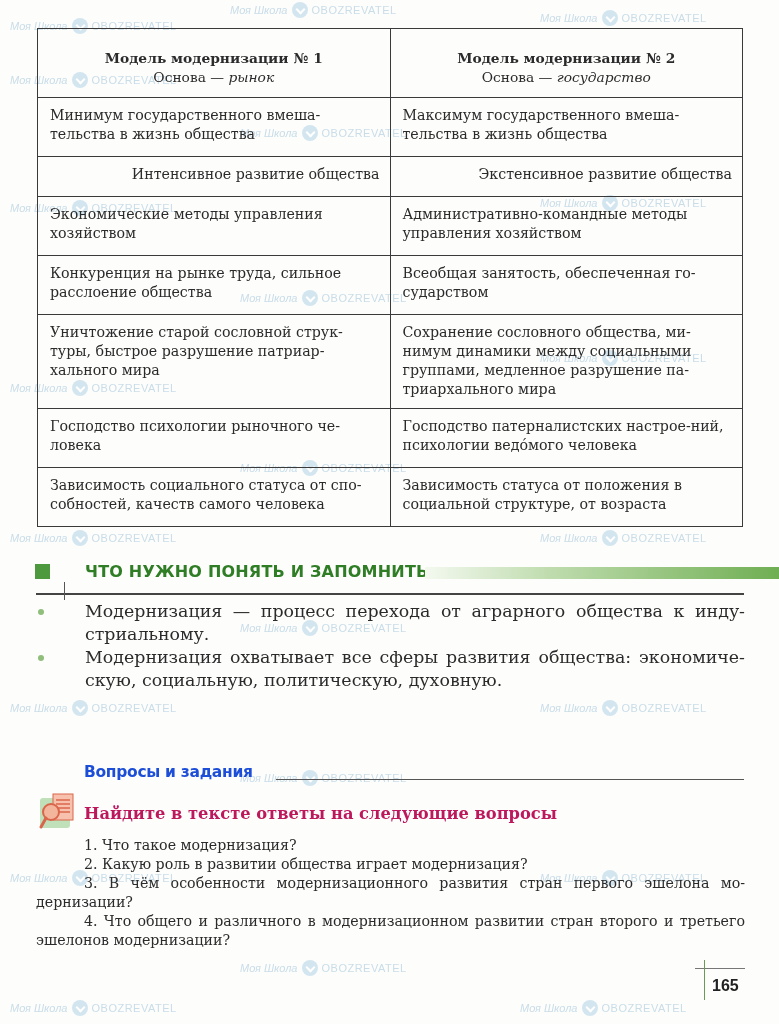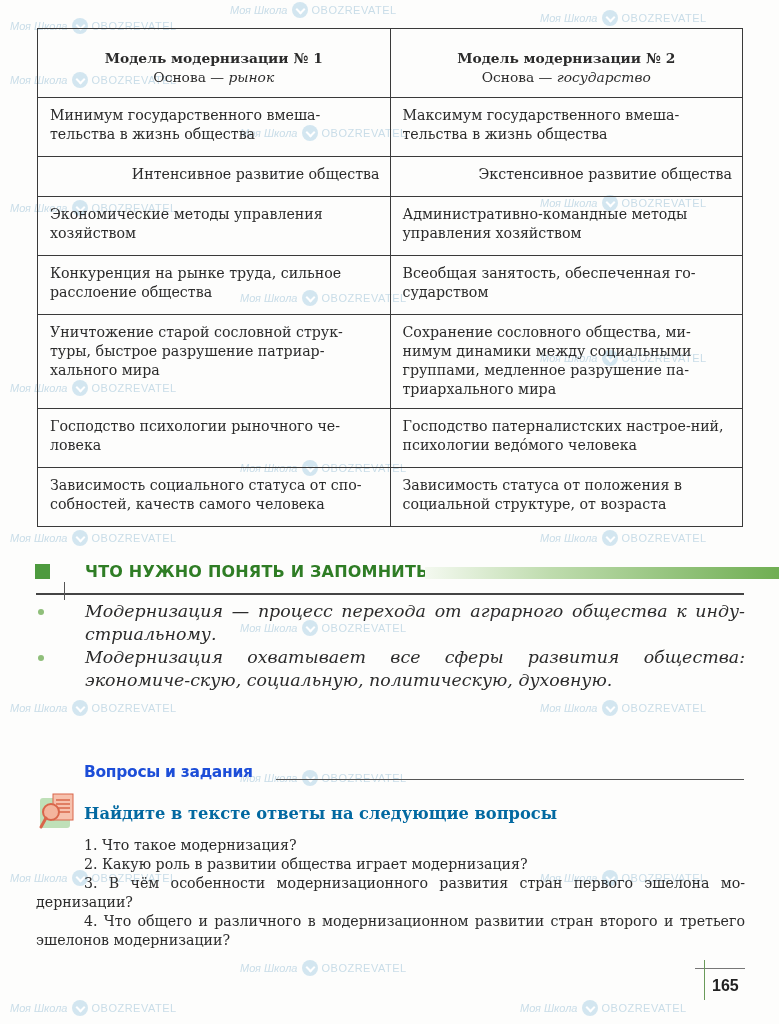--- a/index.html
+++ b/index.html
@@ -54,36 +54,36 @@
       font-weight: bold; font-size: 16px; color: #2f7d25; letter-spacing: 0.2px;
     }
     .sec1 .bar {
       position: absolute; left: 390px; top: 5px; width: 356px; height: 12px;
       background: linear-gradient(to right, #f4f9f0 0%, #bfdcae 35%, #6fae52 100%);
     }
     .sec1-rule { position: absolute; left: 36px; top: 593px; width: 708px; height: 1.5px; background: #444; }
     .sec1-tick { position: absolute; left: 64px; top: 582px; width: 1px; height: 18px; background: #555; }
 
     .bullets { position: absolute; left: 35px; top: 600px; width: 710px; font-size: 17.4px; line-height: 23px; }
-    .bullet { position: relative; padding-left: 50px; margin-bottom: 0; text-align: justify; font-style: italic; }
+    .bullet { position: relative; padding-left: 50px; margin-bottom: 0; text-align: justify; }
     .bullet .dot {
       position: absolute; left: 3px; top: 9px; width: 6px; height: 6px; border-radius: 50%; background: #8fbf7a;
     }
 
     
     .sec2 { position: absolute; left: 84px; top: 763px; width: 660px; height: 24px; }
     .sec2 .title {
       font-family: "DejaVu Sans", sans-serif; font-weight: bold; font-size: 15.5px; color: #1d4ed8;
       position: absolute; left: 0; top: 0; letter-spacing: -0.3px;
     }
     .sec2 .rule { position: absolute; left: 192px; top: 16px; width: 468px; height: 1.2px; background: #555; }
 
     .find-icon { position: absolute; left: 36px; top: 792px; width: 44px; height: 40px; }
     .find-title {
-      position: absolute; left: 84px; top: 804px; font-weight: bold; font-size: 16.3px; color: #0369a1;
+      position: absolute; left: 84px; top: 804px; font-weight: bold; font-size: 16.3px; color: #be185d;
     }
     .questions { position: absolute; left: 36px; top: 836px; width: 709px; font-size: 14.2px; line-height: 19px; }
     .q { text-indent: 48px; text-align: justify; margin: 0; }
 
     .pagenum-rule-h { position: absolute; left: 695px; top: 968px; width: 50px; height: 1px; background: #777; }
     .pagenum-rule-v { position: absolute; left: 704px; top: 960px; width: 1px; height: 40px; background: #6a9a5a; }
     .pagenum { position: absolute; left: 712px; top: 977px; font-family: "Liberation Sans", sans-serif; font-weight: bold; font-size: 16px; color: #222; }
   </style>
 </head>
 <body>

